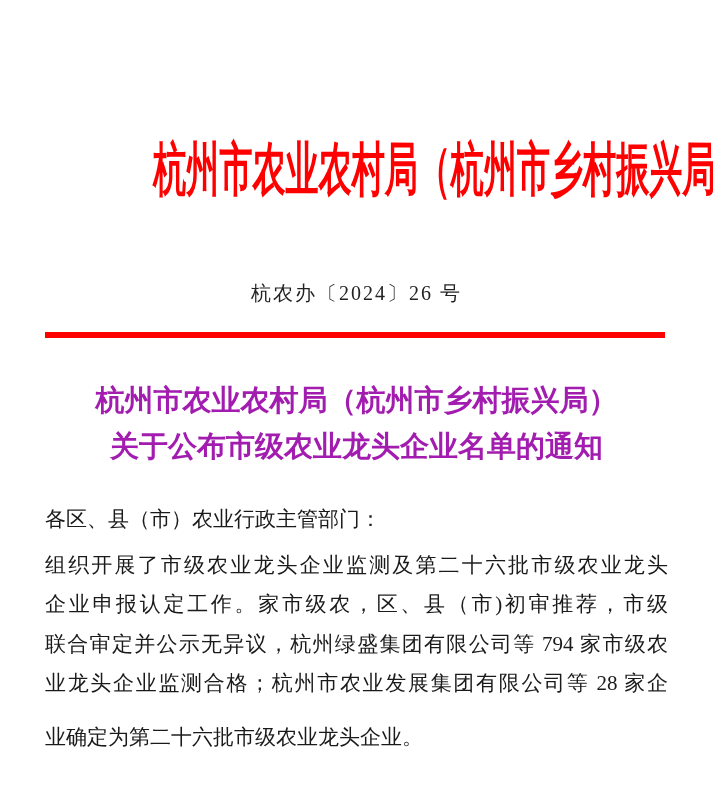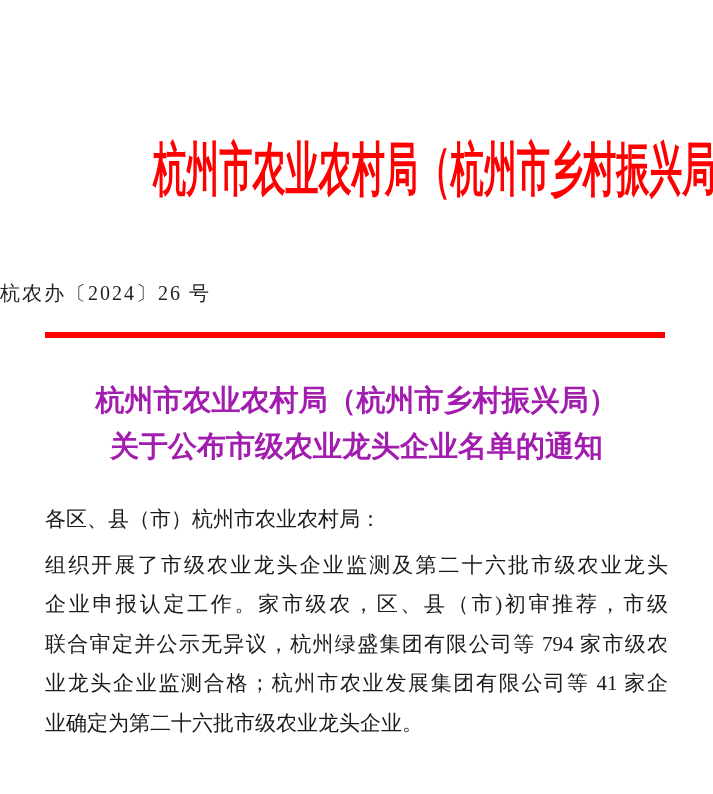--- a/index.html
+++ b/index.html
@@ -30,20 +30,21 @@
     color: #ff0000;
     transform: scaleX(0.57);
     transform-origin: 50% 50%;
   }
   
   .doc-number {
     position: absolute;
     top: 277px;
     left: 0;
     width: 713px;
+    text-align: center;
     font-size: 20px;
     line-height: 32px;
     letter-spacing: 2px;
     color: #222222;
   }
   
   .red-line {
     position: absolute;
     top: 332px;
     left: 45px;
@@ -80,40 +81,41 @@
   .b-line {
     text-align: justify;
     text-align-last: justify;
   }
   .b-line.first {
     text-indent: 42px;
   }
   .b-line.last {
     text-align: left;
     text-align-last: left;
+    margin-top: 14px;
   }
 </style>
 </head>
 <body>
 
 <div class="page">
 
   <div class="red-head">杭州市农业农村局（杭州市乡村振兴局）文件</div>
 
   <div class="doc-number">杭农办〔2024〕26 号</div>
 
   <div class="red-line"></div>
 
   <div class="doc-title">
     <div>杭州市农业农村局（杭州市乡村振兴局）</div>
     <div>关于公布市级农业龙头企业名单的通知</div>
   </div>
 
   <div class="body-text">
-    <div class="salutation">各区、县（市）杭州市农业农村局：</div>
+    <div class="salutation">各区、县（市）农业行政主管部门：</div>
     <div class="b-line">组织开展了市级农业龙头企业监测及第二十六批市级农业龙头</div>
     <div class="b-line">企业申报认定工作。家市级农，区、县（市)初审推荐，市级</div>
     <div class="b-line">联合审定并公示无异议，杭州绿盛集团有限公司等 794 家市级农</div>
-    <div class="b-line">业龙头企业监测合格；杭州市农业发展集团有限公司等 41 家企</div>
+    <div class="b-line">业龙头企业监测合格；杭州市农业发展集团有限公司等 28 家企</div>
     <div class="b-line last">业确定为第二十六批市级农业龙头企业。</div>
   </div>
 
 </div>
 
 </body></html>

